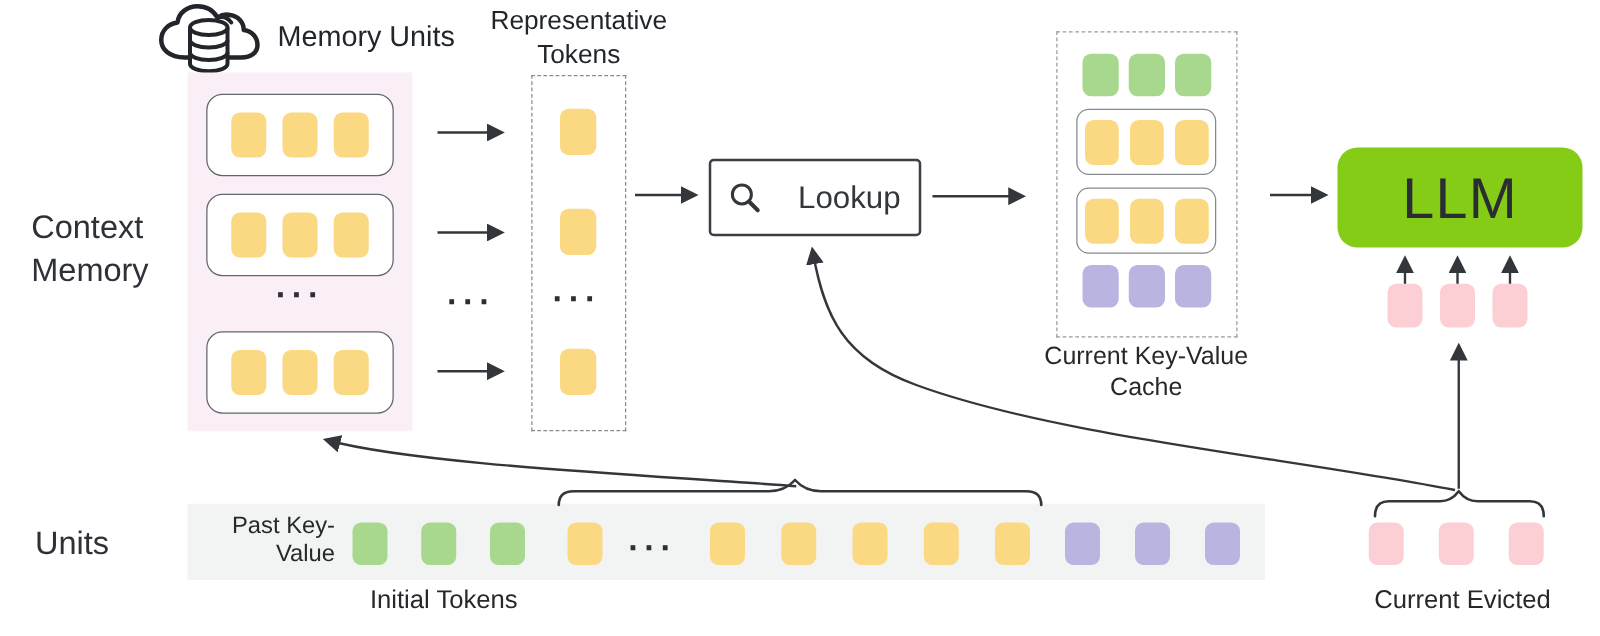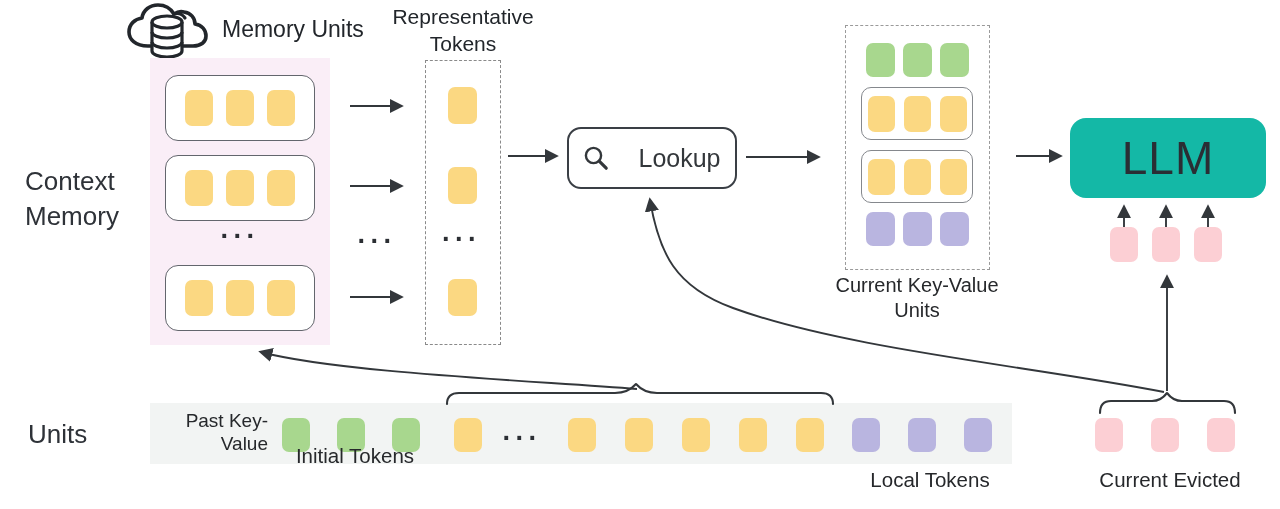--- a/index.html
+++ b/index.html
@@ -21,35 +21,35 @@
          display:flex;align-items:center;justify-content:center;gap:13px;}
   .munit .token{height:36px;}
 
   
   .rep-box{left:425px;top:60px;width:74px;height:283px;border:1.7px dashed #8a8a8a;}
   .rep-slot{position:absolute;left:22px;width:29px;display:flex;}
   .rep-slot .token{width:29px;height:37px;}
 
   
   .lookup-btn{left:567px;top:127px;width:166px;height:58px;background:#fff;
-              border:2px solid #3A3F45;border-radius:14px;
+              border:2px solid #3A3F45;border-radius:4px;
               display:flex;align-items:center;justify-content:center;gap:28px;
               font-size:25px;color:#33373B;}
 
   
   .cache-box{left:845px;top:25px;width:143px;height:243px;border:1.7px dashed #9a9a9a;}
   .cache-row{position:absolute;left:0;width:100%;display:flex;justify-content:center;gap:8px;}
   .cache-row .token{width:29px;height:34px;}
   .cache-unit{position:absolute;left:15px;width:110px;height:51px;background:#fff;
               border:1.3px solid #85888d;border-radius:10px;
               display:flex;align-items:center;justify-content:center;gap:9px;}
   .cache-unit .token{width:27px;height:36px;}
 
   
-  .llm-box{left:1070px;top:118px;width:196px;height:80px;background:#14b8a6;border-radius:16px;
+  .llm-box{left:1070px;top:118px;width:196px;height:80px;background:#84cc16;border-radius:16px;
            display:flex;align-items:center;justify-content:center;
            font-size:46px;color:#2A2E34;letter-spacing:1px;}
   .llm-inputs{left:1110px;top:227px;display:flex;gap:14px;}
 
   
   .input-bar{left:150px;top:403px;width:862px;height:61px;background:#F2F4F3;}
   .trow{display:flex;}
   .g-initial{left:282px;top:418px;gap:27px;}
   .g-evicted-head{left:454px;top:418px;}
   .g-evicted-tail{left:568px;top:418px;gap:29px;}
@@ -145,21 +145,21 @@
         <span class="token yellow"></span>
         <span class="token yellow"></span>
         <span class="token yellow"></span>
       </div>
     <div class="cache-row" style="top:186px">
         <span class="token purple"></span>
         <span class="token purple"></span>
         <span class="token purple"></span>
       </div>
   </div>
-  <div class="abs cache-label center">Current Key-Value Units</div>
+  <div class="abs cache-label center">Current Key-Value Cache</div>
 
   <div class="abs llm-box">
     <span>LLM</span>
   </div>
   <div class="abs llm-inputs">
       <span class="token pink"></span>
       <span class="token pink"></span>
       <span class="token pink"></span>
     </div>
 
@@ -187,22 +187,21 @@
       <span class="token purple"></span>
       <span class="token purple"></span>
       <span class="token purple"></span>
     </div>
   <div class="abs trow g-current">
       <span class="token pink"></span>
       <span class="token pink"></span>
       <span class="token pink"></span>
     </div>
 
-  <div class="abs b-label center" style="left:270px;top:444px;width:170px">Initial Tokens</div>
-  <div class="abs b-label center" style="left:843px;top:468px;width:174px">Local Tokens</div>
+  <div class="abs b-label center" style="left:270px;top:468px;width:170px">Initial Tokens</div>
   <div class="abs b-label center" style="left:1078px;top:468px;width:184px">Current Evicted</div>
 
   <svg class="overlay" width="1280" height="509" viewBox="0 0 1280 509">
     <defs>
       <marker id="ah" viewBox="0 0 10 10" refX="8" refY="5" markerWidth="7.5" markerHeight="7.5" orient="auto">
         <path d="M0 0 L10 5 L0 10 Z" fill="#33373B"></path>
       </marker>
     </defs>
     <g stroke="#33373B" stroke-width="1.9" fill="none">
       <line x1="350" y1="106" x2="401" y2="106" marker-end="url(#ah)"></line>

